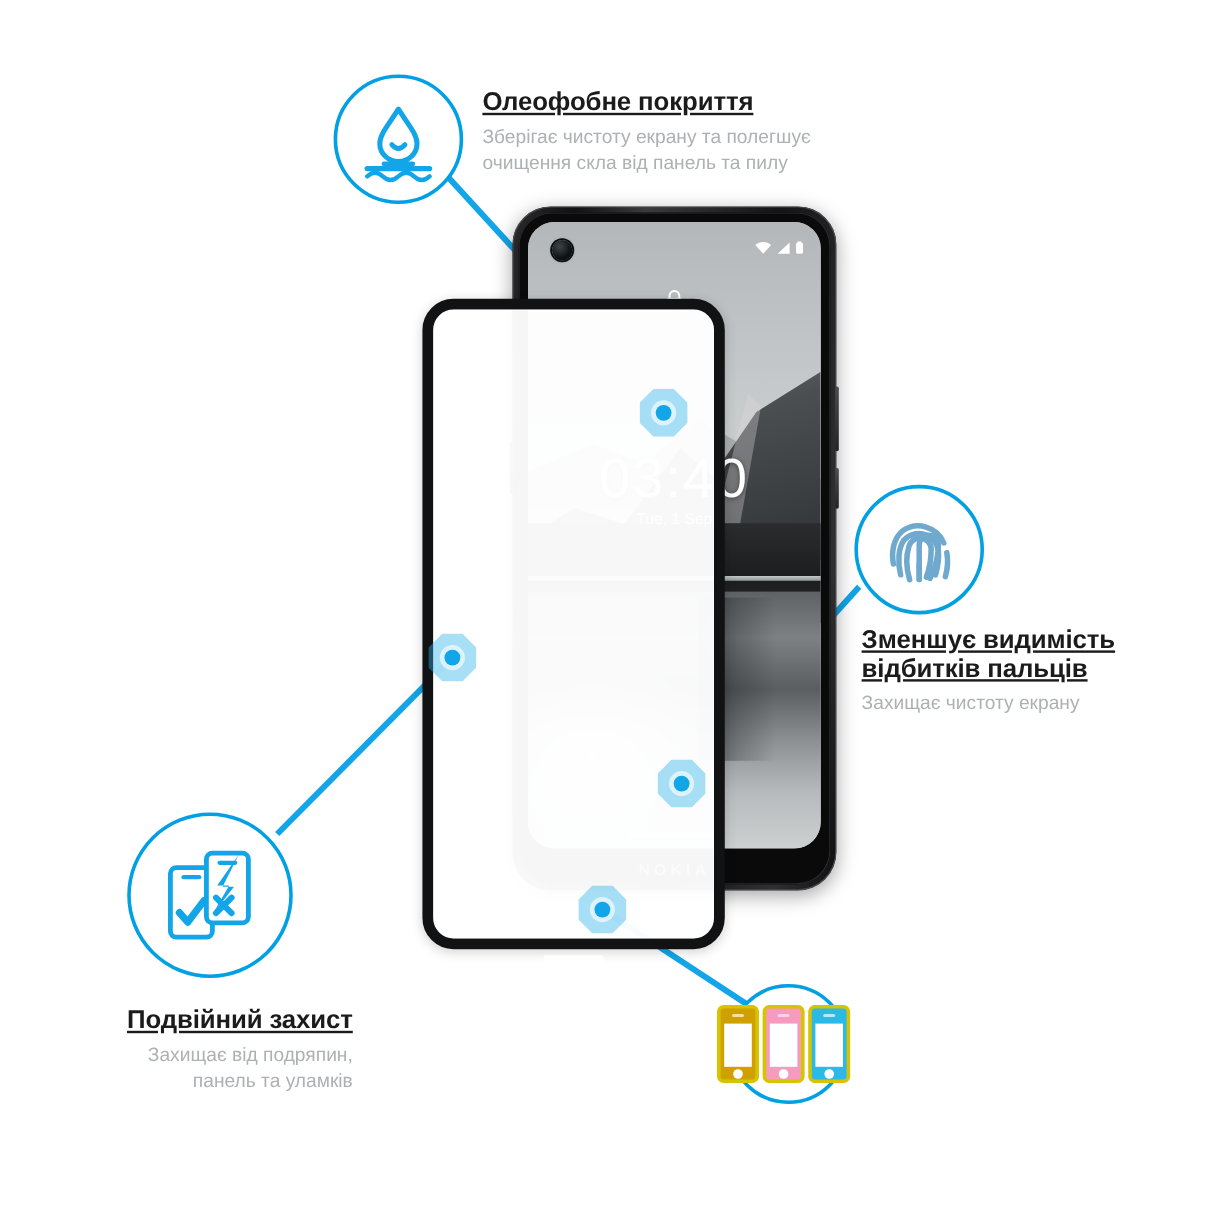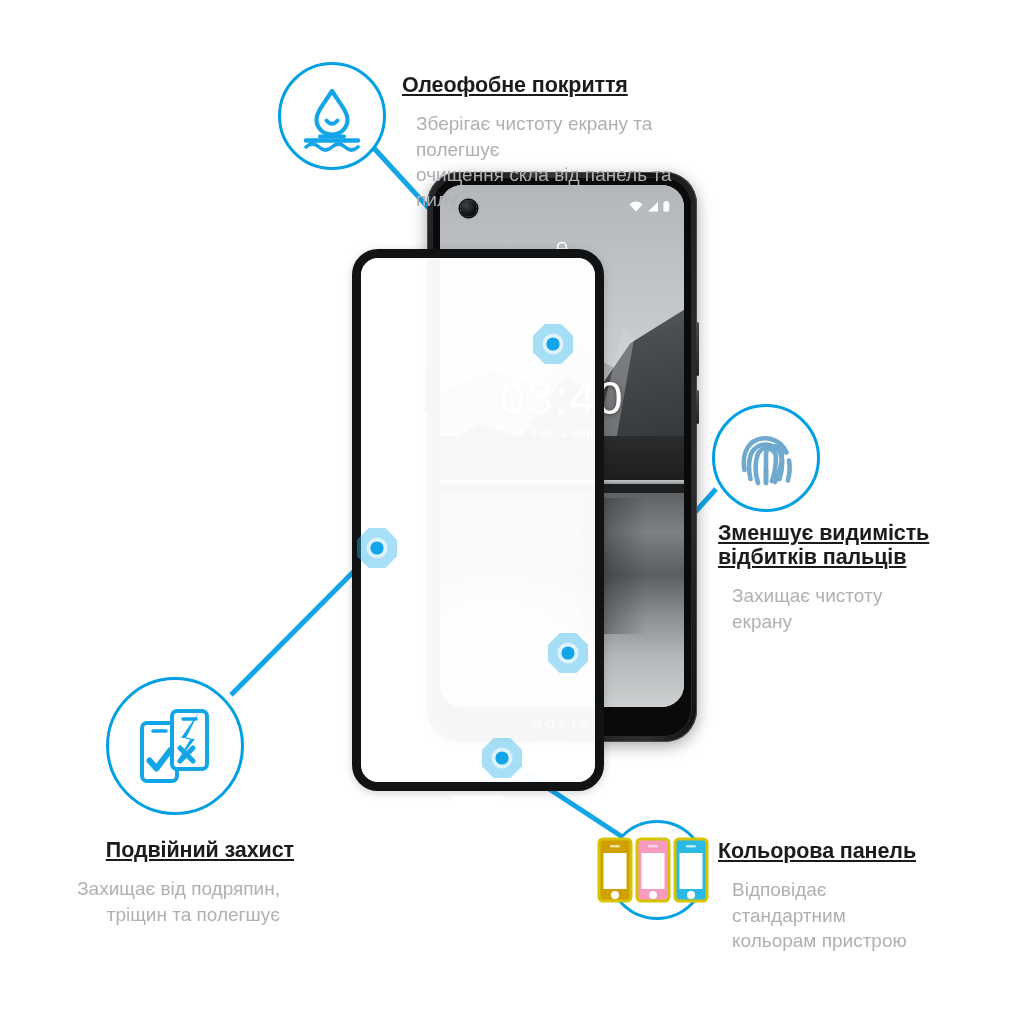--- a/index.html
+++ b/index.html
@@ -170,22 +170,22 @@
   
   .cap { position:absolute; }
   .cap h3 {
     margin:0 0 7px 0;
     font-size:21.5px; font-weight:700; color:#1b1b1b;
     letter-spacing:-0.1px; line-height:1.12;
     font-family:"Liberation Sans","DejaVu Sans",sans-serif;
     text-decoration:underline;
   }
   .cap p {
-    margin:14px;
-    font-size:19px; font-weight:400; color:#adb1b4;
+    margin:0;
+    font-size:16px; font-weight:400; color:#adb1b4;
     line-height:1.34;
     font-family:"Liberation Sans","DejaVu Sans",sans-serif;
   }
   .cap.ctr { text-align:right; }
 </style>
 </head>
 <body>
 
 <div class="stage">
 
@@ -321,21 +321,21 @@
       <rect x="47" y="15" width="35" height="58" rx="5" fill="#ffffff" stroke="#12A5E8" stroke-width="4"></rect>
       <path d="M58 23 h13" stroke="#12A5E8" stroke-width="3.6" stroke-linecap="round"></path>
       <path d="M74 16 L56 42 L66 42 L52 66 L70 43 L60.5 43 Z" fill="#12A5E8"></path>
       <path d="M55 52 l13 13 M68 52 l-13 13" stroke="#12A5E8" stroke-width="5" stroke-linecap="round"></path>
     </svg>
   </div>
   <div class="cap ctr" style="left:58px; top:838px; width:236px;">
     <h3>Подвійний захист</h3>
     <p>
       <span>Захищає від подряпин,</span><br>
-      <span>тріщин та полегшує</span>
+      <span>панель та уламків</span>
     </p>
   </div>
 
   <div class="circle" style="left:607px; top:820px; width:100px; height:100px;">
     <svg width="108" height="74" viewBox="0 0 108 74" style="overflow:visible">
 
       <rect x="-4" y="6" width="32" height="62" rx="4" fill="#CFA000" stroke="#D6C400" stroke-width="3"></rect>
       <rect x="0.5" y="20" width="23" height="36" fill="#ffffff"></rect>
       <rect x="7" y="12" width="10" height="2.6" rx="1.3" fill="#EFE49A"></rect>
       <circle cx="12" cy="62" r="4" fill="#ffffff"></circle>
@@ -344,21 +344,14 @@
       <rect x="38.5" y="20" width="23" height="36" fill="#ffffff"></rect>
       <rect x="45" y="12" width="10" height="2.6" rx="1.3" fill="#FBD4E4"></rect>
       <circle cx="50" cy="62" r="4" fill="#ffffff"></circle>
 
       <rect x="72" y="6" width="32" height="62" rx="4" fill="#2BB9E8" stroke="#D6C400" stroke-width="3"></rect>
       <rect x="76.5" y="20" width="23" height="36" fill="#ffffff"></rect>
       <rect x="83" y="12" width="10" height="2.6" rx="1.3" fill="#BCE8F7"></rect>
       <circle cx="88" cy="62" r="4" fill="#ffffff"></circle>
     </svg>
   </div>
-  <div class="cap" style="left:718px; top:839px; width:240px;">
-    <h3>Кольорова панель</h3>
-    <p>
-      <span>Відповідає стандартним</span><br>
-      <span>кольорам пристрою</span>
-    </p>
-  </div>
 
 </div>
 
 </body></html>

